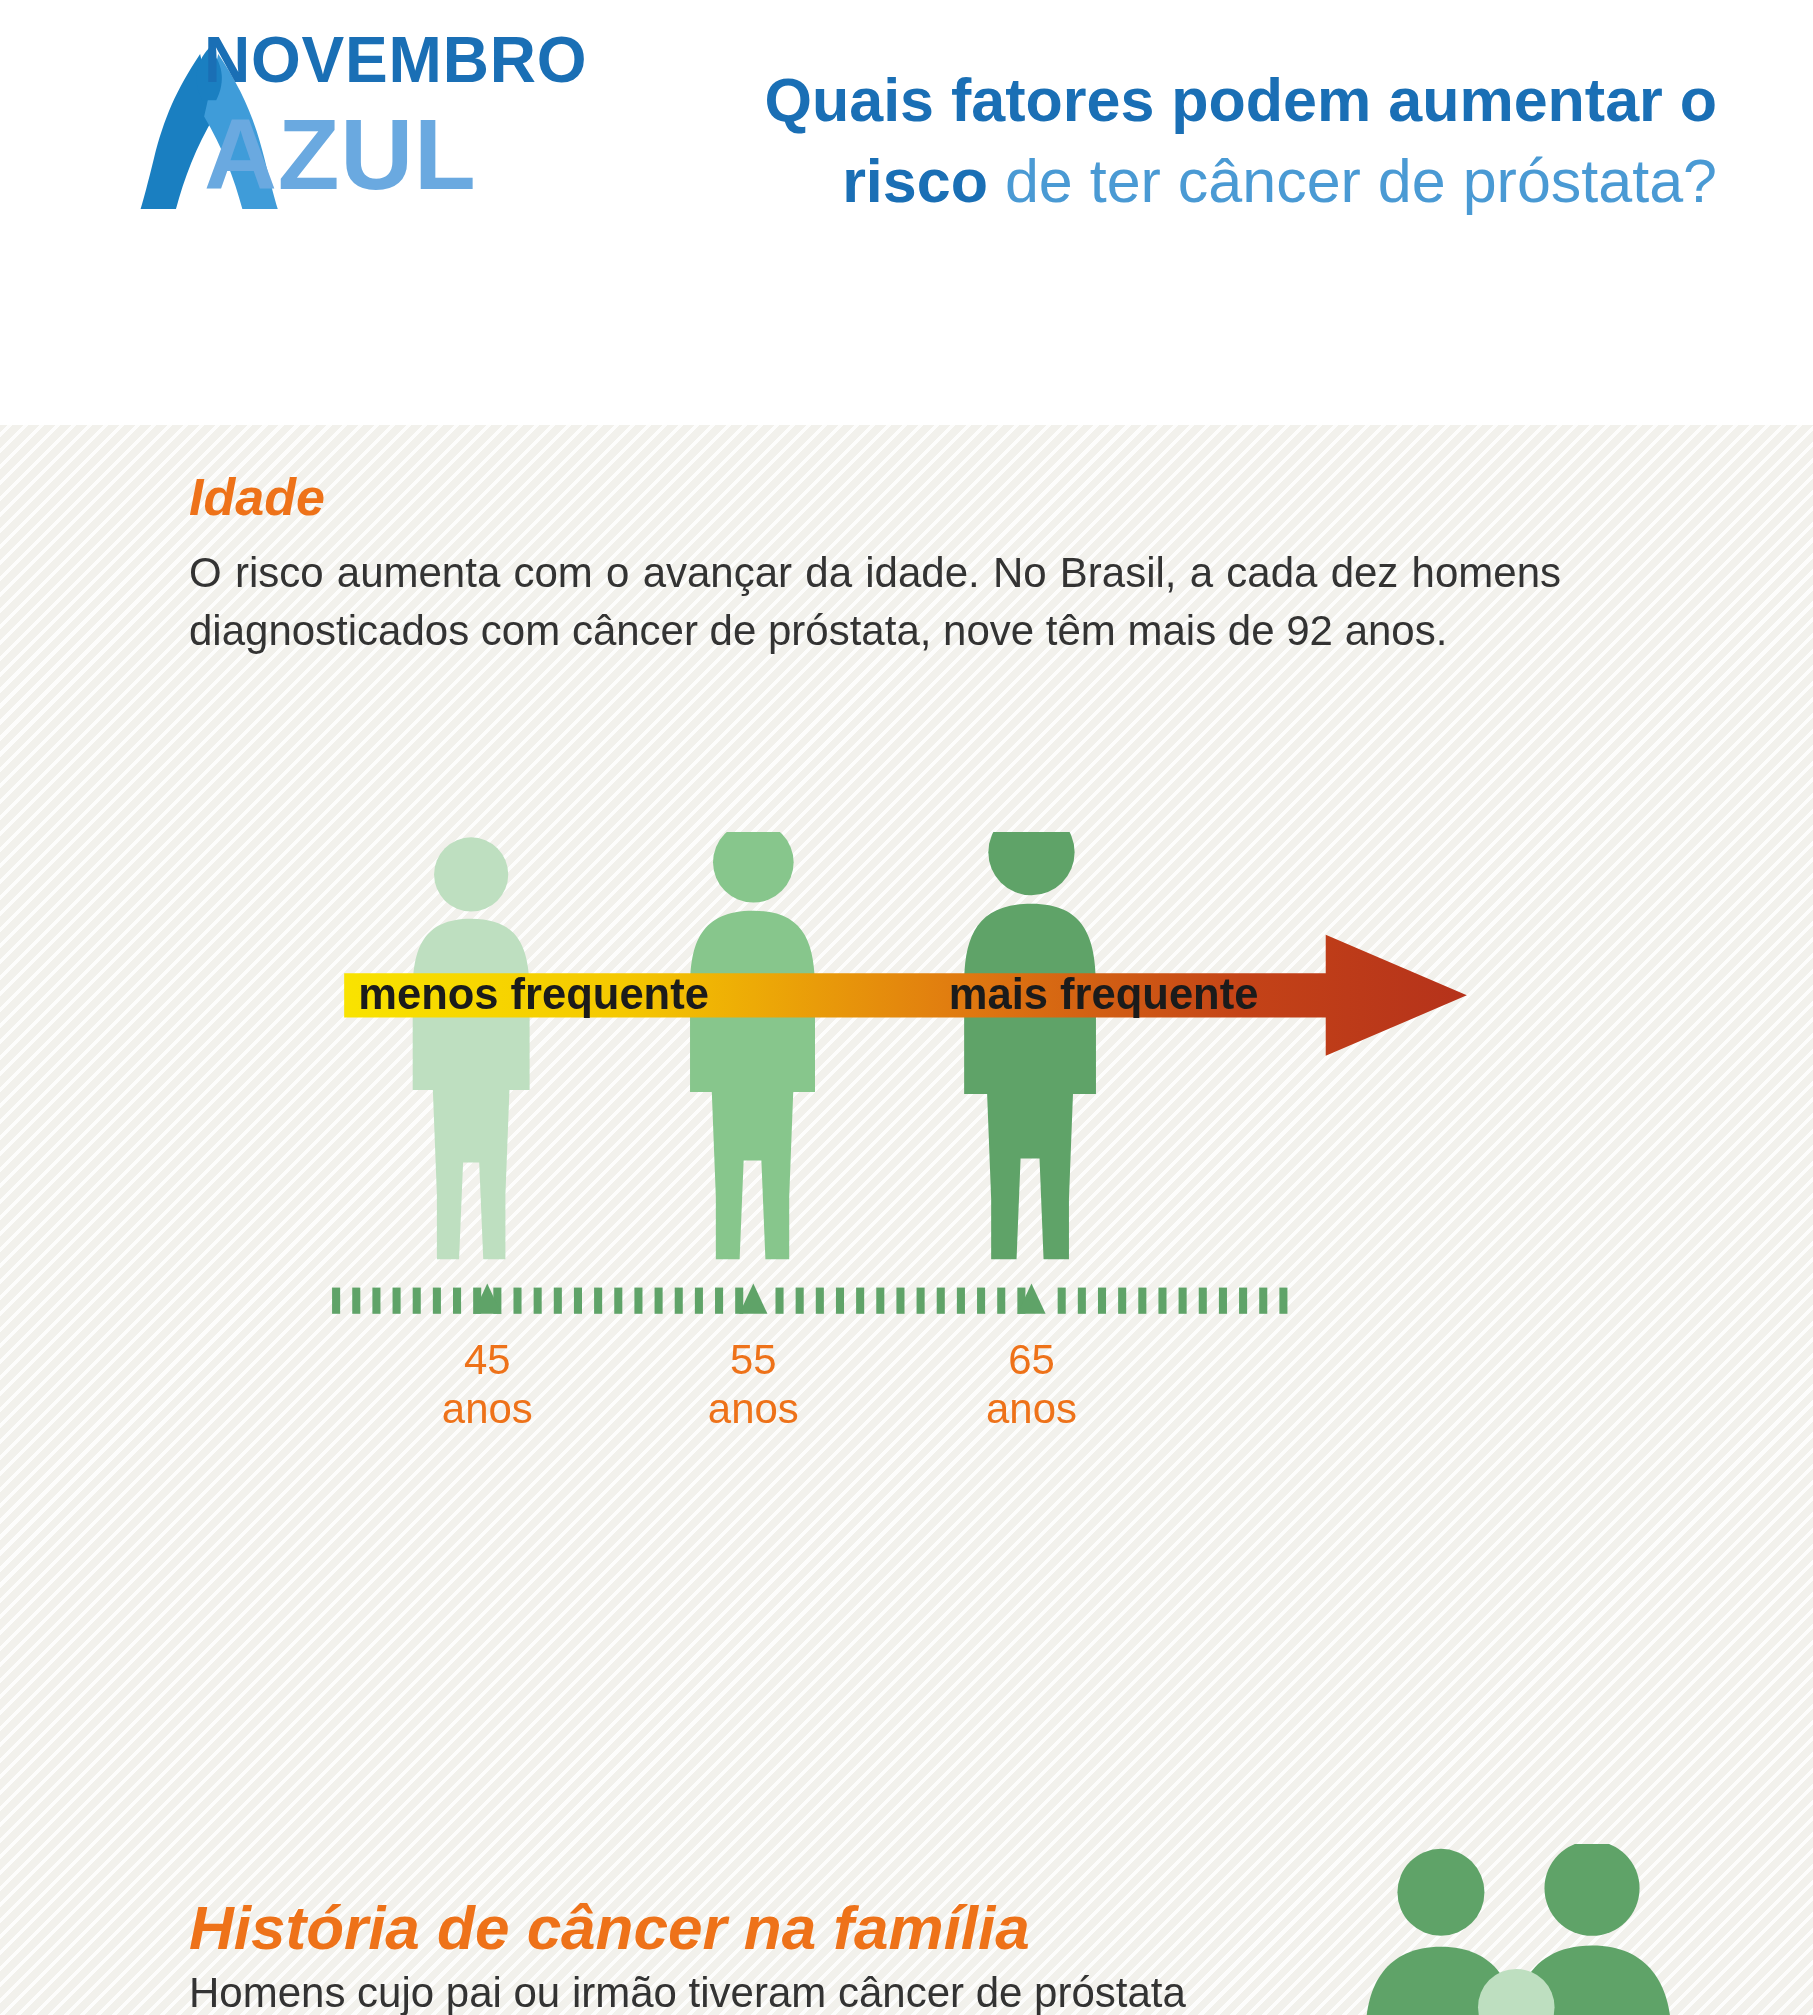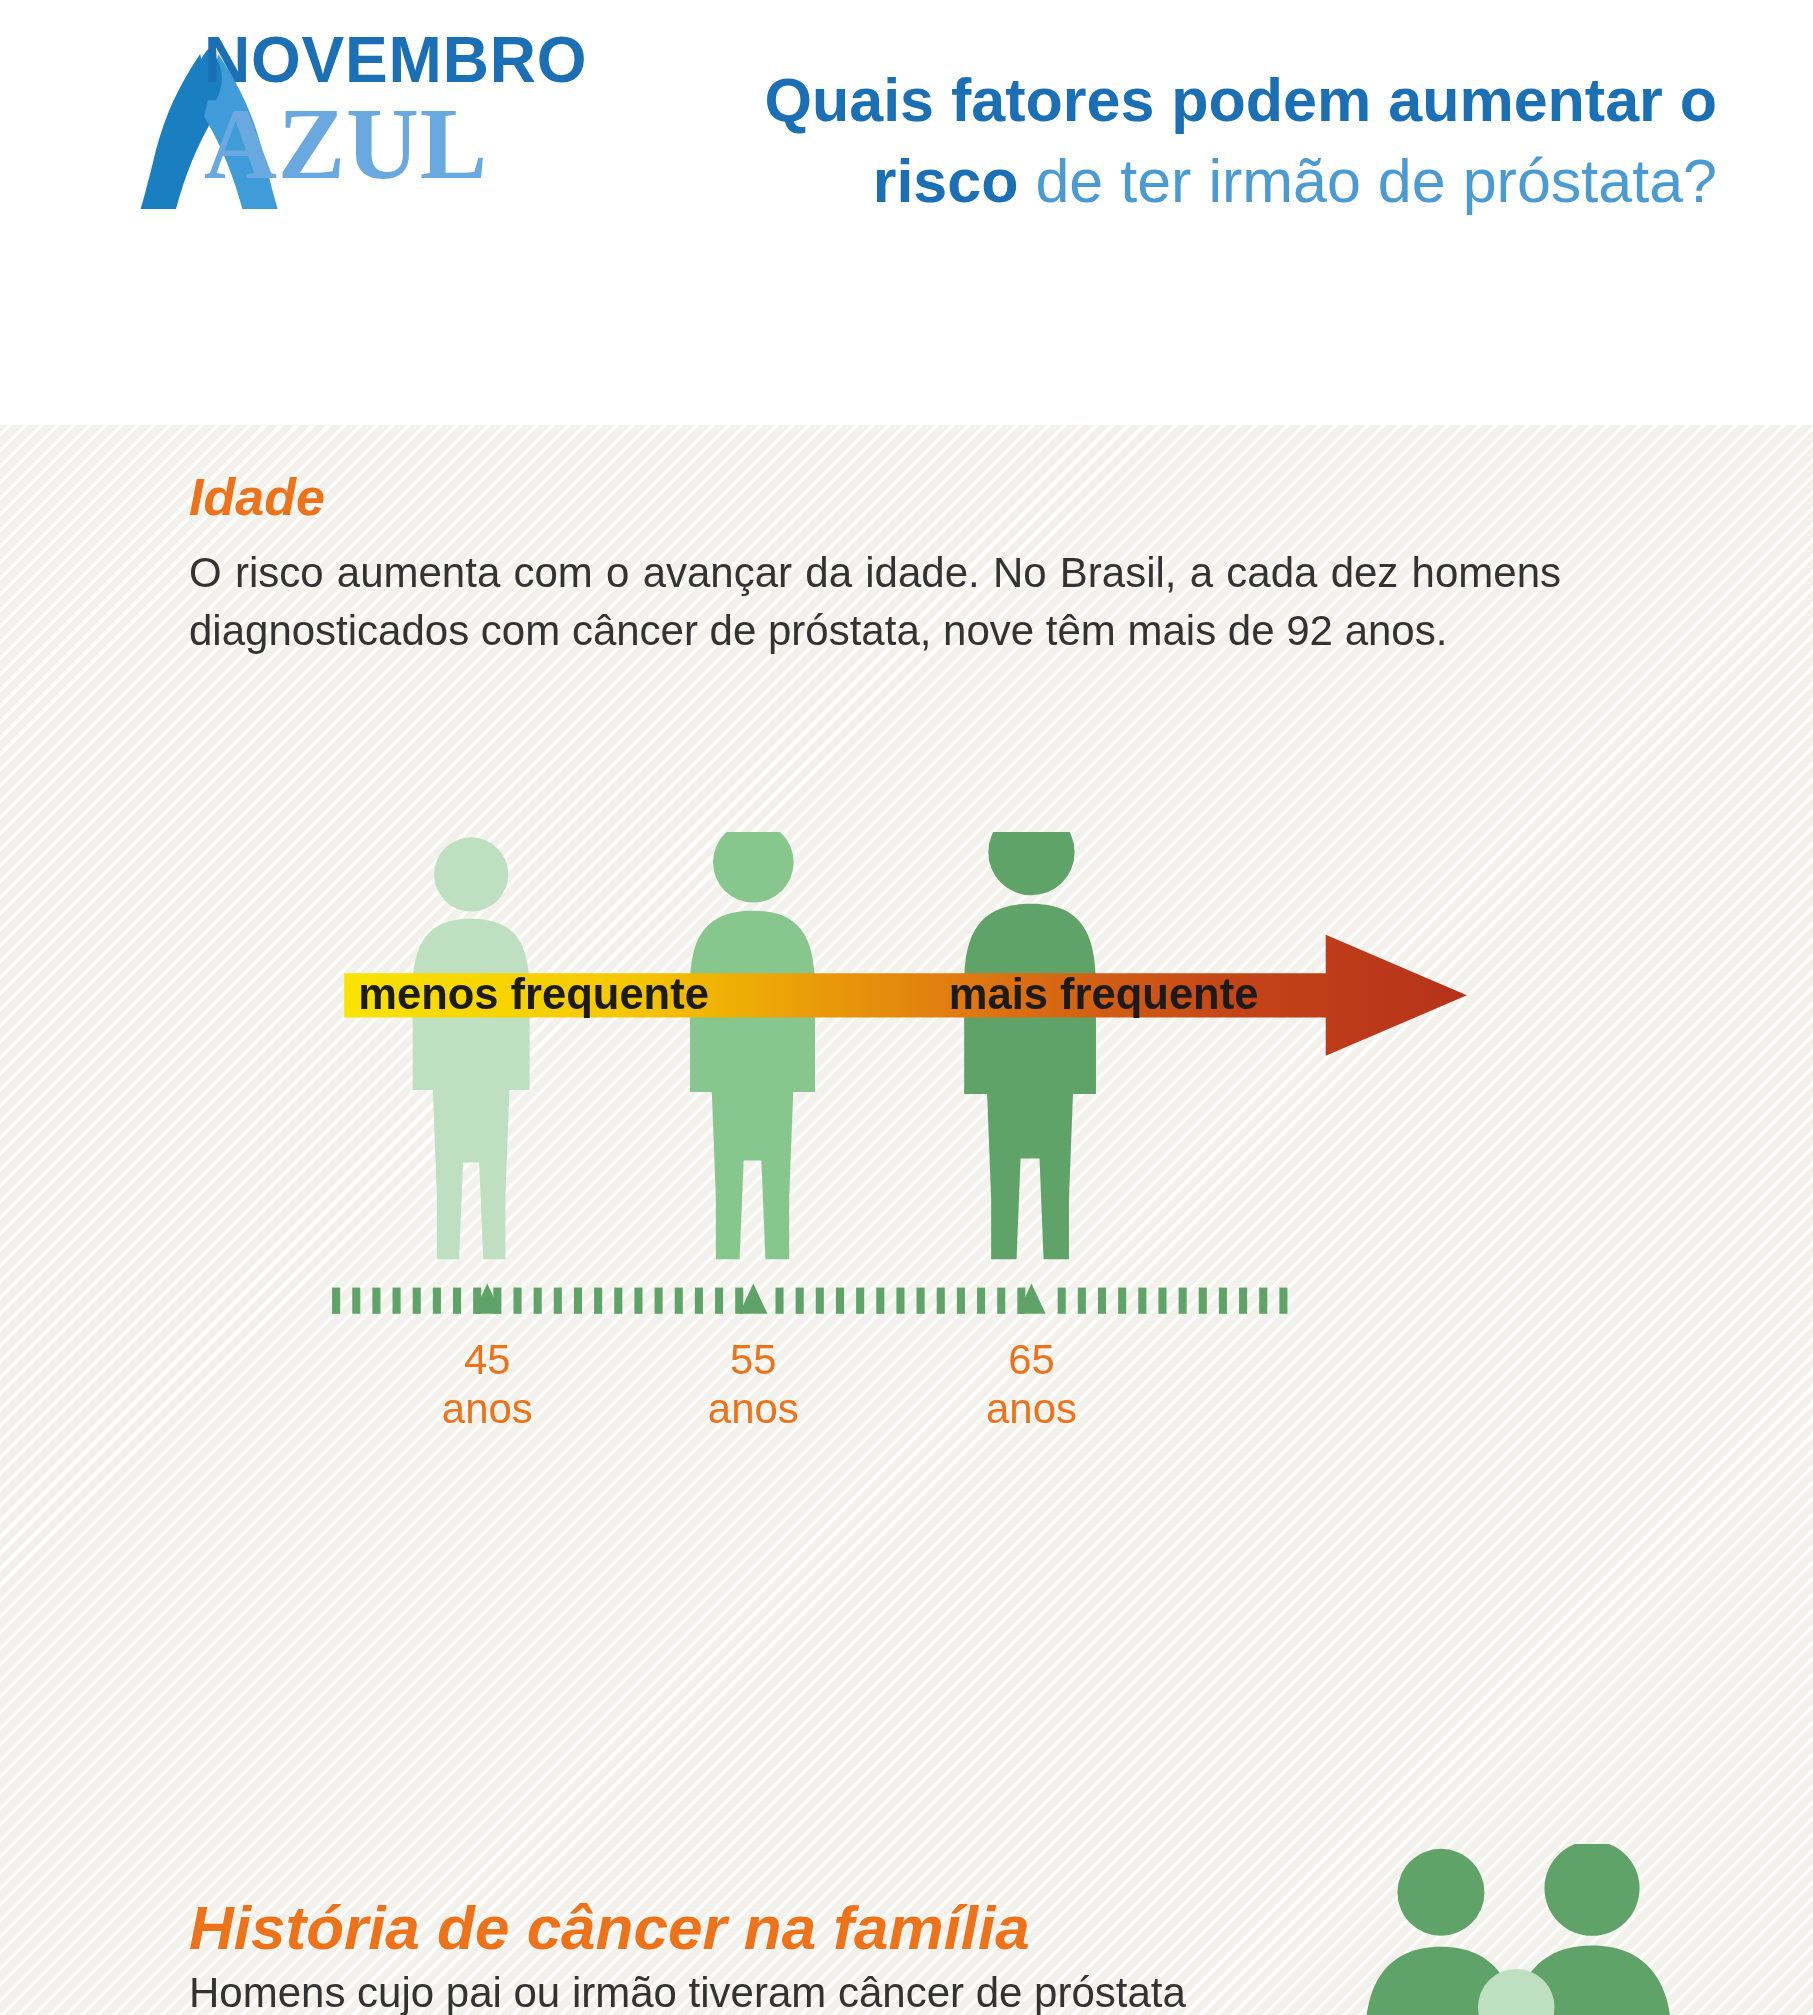--- a/index.html
+++ b/index.html
@@ -49,22 +49,22 @@
     font-weight: bold;
     color: #1a6fb5;
     letter-spacing: 0.8px;
     font-family: "Liberation Sans", sans-serif;
   }
   .logo-azul {
     font-size: 101px;
     font-weight: bold;
     color: #6aa9e0;
     letter-spacing: 0.8px;
-    margin-top: 2px;
-    font-family: Liberation Serif, serif;
+    margin-top: 12px;
+    font-family: Liberation Sans, sans-serif;
   }
 
   .headline {
     position: absolute;
     right: 97px;
     top: 60px;
     width: 959px;
     text-align: right;
     font-size: 61px;
     line-height: 1.32;
@@ -169,21 +169,21 @@
         <path d="M232 25 C200 60, 190 105, 215 155 L250 155 C275 105, 265 60, 232 25 Z" fill="#1a7fc1"></path>
       </svg>
     </div>
 
     <div class="logo-text">
       <div class="logo-novembro">NOVEMBRO</div>
       <div class="logo-azul">AZUL</div>
     </div>
 
     <div class="headline">
-      <b>Quais fatores podem aumentar o risco</b><span> de ter irmão de próstata?</span>
+      <b>Quais fatores podem aumentar o risco</b><span> de ter câncer de próstata?</span>
     </div>
   </div>
 
   <div class="panel">
 
     <div class="section-title idade-title">Idade</div>
     <div class="section-body idade-text">O risco aumenta com o avançar da idade. No Brasil, a cada dez homens diagnosticados com câncer de próstata, nove têm mais de 92 anos.</div>
 
     <div class="chart">
       <svg width="1169" height="629" viewBox="0 0 2900 1560">

